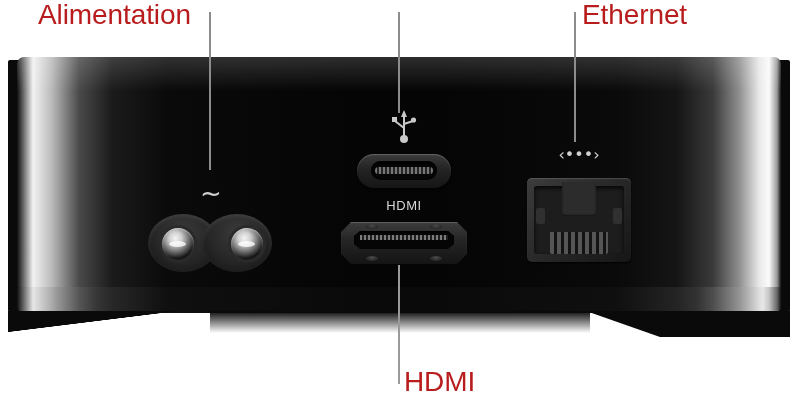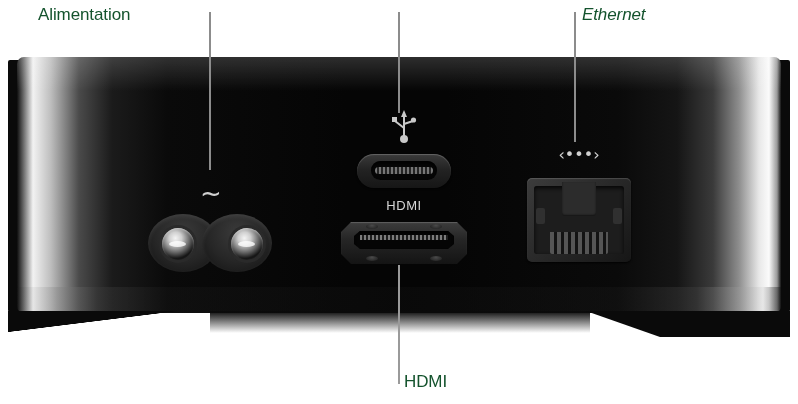--- a/index.html
+++ b/index.html
@@ -8,29 +8,29 @@
     background:#ffffff;
     font-family:"Liberation Sans", sans-serif;
     overflow:hidden;
     position:relative;
   }
   #stage{position:absolute;left:0;top:0;width:798px;height:404px;}
 
   
   .callout-label{
     position:absolute;
-    color:#14532d;
-    font-size:17px;
+    color:#b91c1c;
+    font-size:28px;
     line-height:27px;
     white-space:nowrap;
     letter-spacing:-0.1px;
   }
   #label-alimentation{left:38px;top:1px;}
   #label-usbc{left:407px;top:1px;}
-  #label-ethernet{left:582px;top:1px;font-style:italic;}
+  #label-ethernet{left:582px;top:1px;}
   #label-hdmi-bottom{left:404px;top:368px;}
 
   
   .leader{position:absolute;width:2px;background:#8c8c8c;}
   #leader-alimentation{left:209px;top:12px;height:158px;}
   #leader-usbc{left:398px;top:12px;height:101px;}
   #leader-ethernet{left:574px;top:12px;height:130px;}
   #leader-hdmi{left:398px;top:265px;height:119px;background:#9a9a9a;}
 
   

